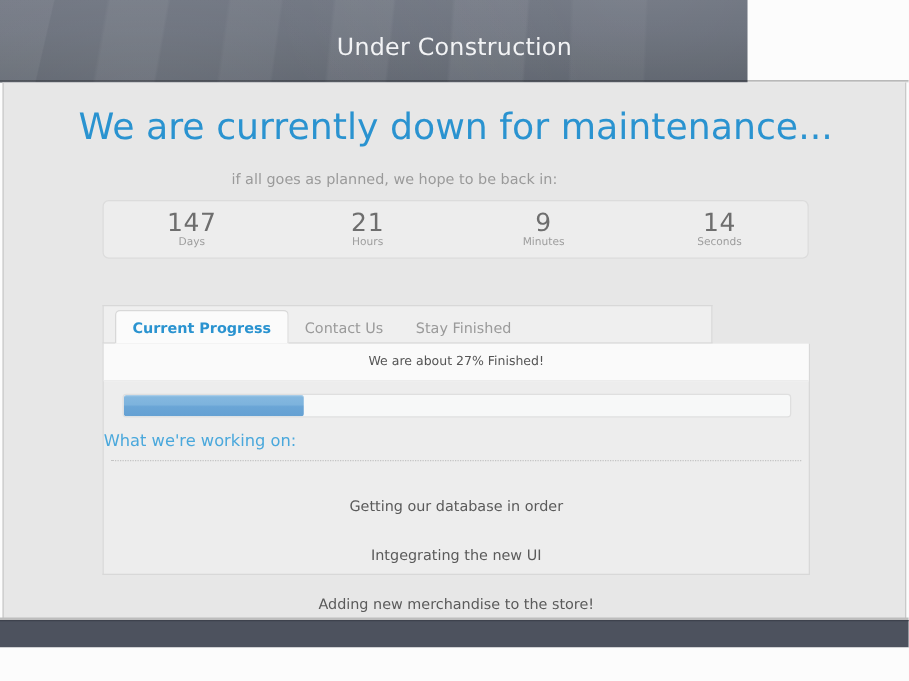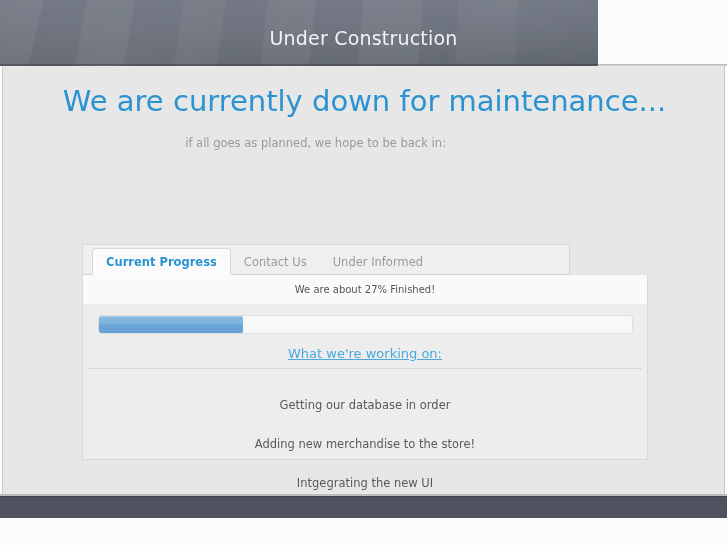--- a/index.html
+++ b/index.html
@@ -197,24 +197,22 @@
     background: linear-gradient(180deg, #86b9e0 0%, #7db3dd 45%, #6aa5d6 55%, #65a1d3 100%);
     border-radius: 2px;
     box-shadow: inset 0 1px 0 rgba(255,255,255,0.28);
   }
 
   .working-title {
     position: absolute;
     left: 0;
     top: 71px;
     width: 564px;
-    text-align: center;
     color: #4aa8dc;
     font-size: 13px;
-    text-decoration: underline;
   }
   .dot-divider {
     position: absolute;
     left: 6px;
     top: 93px;
     width: 552px;
     height: 0;
     border-top: 1px dotted #c4c4c4;
   }
   .working-list {
@@ -267,43 +265,61 @@
   <div class="header">
     <div class="header-title">Under Construction</div>
   </div>
   <div class="header-bottom-edge"></div>
 
   <div class="content-panel">
 
     <div class="headline">We are currently down for maintenance...</div>
     <div class="subline">if all goes as planned, we hope to be back in:</div>
 
+    <div class="countdown">
+      <div class="cd-unit">
+        <div class="cd-value">147</div>
+        <div class="cd-label">Days</div>
+      </div>
+      <div class="cd-unit">
+        <div class="cd-value">21</div>
+        <div class="cd-label">Hours</div>
+      </div>
+      <div class="cd-unit">
+        <div class="cd-value">9</div>
+        <div class="cd-label">Minutes</div>
+      </div>
+      <div class="cd-unit">
+        <div class="cd-value">14</div>
+        <div class="cd-label">Seconds</div>
+      </div>
+    </div>
 
     <div class="tab-wrap">
       <div class="tab-bar">
         <div class="tab active">Current Progress</div>
         <div class="tab">Contact Us</div>
-        <div class="tab">Under Informed</div>
+        <div class="tab">Stay Finished</div>
       </div>
 
       <div class="tab-panel">
 
         <div class="progress-head">We are about 27% Finished!</div>
 
         <div class="progress-track">
           <div class="progress-fill" id="progress-fill" style="width: 27%;"></div>
         </div>
 
         <div class="working-title">What we're working on:</div>
         <div class="dot-divider"></div>
 
         <div class="working-list">
           <div class="working-item">Getting our database in order</div>
+          <div class="working-item">Intgegrating the new UI</div>
           <div class="working-item">Adding new merchandise to the store!</div>
-          <div class="working-item">Intgegrating the new UI</div>
         </div>
 
       </div>
     </div>
 
   </div>
 
   <div class="footer-sep"></div>
   <div class="footer-bar"></div>
   <div class="page-bottom"></div>

